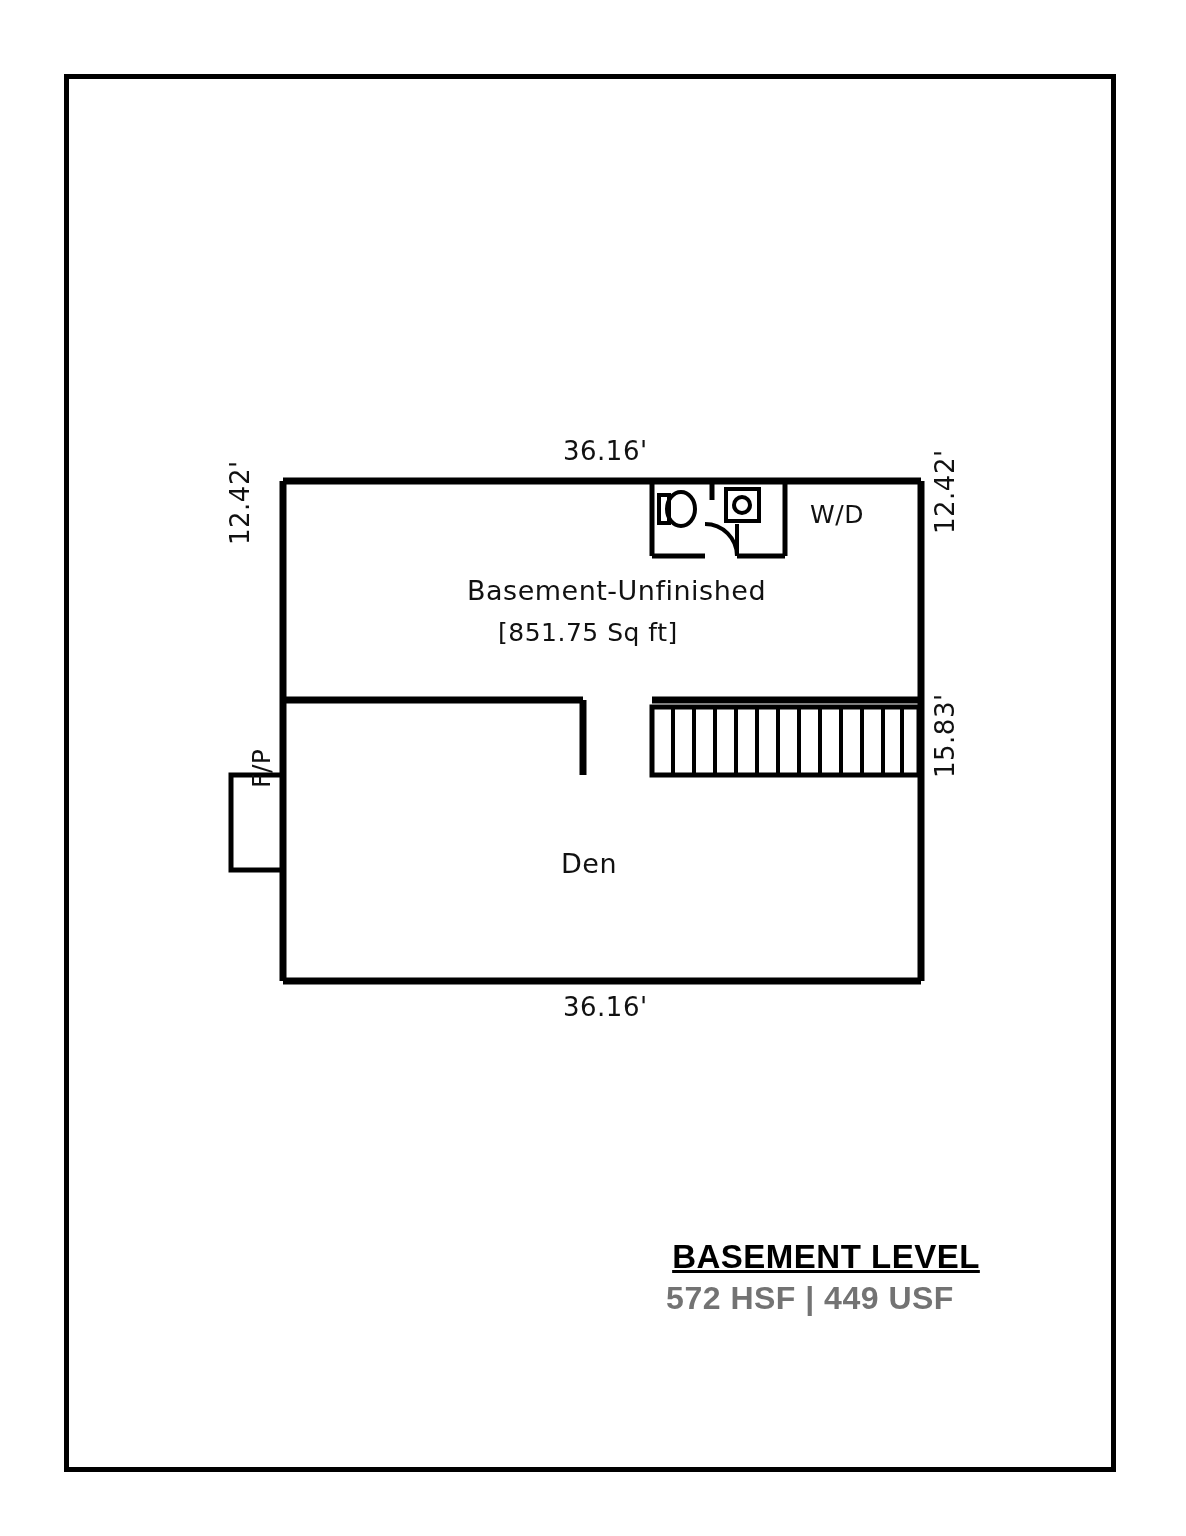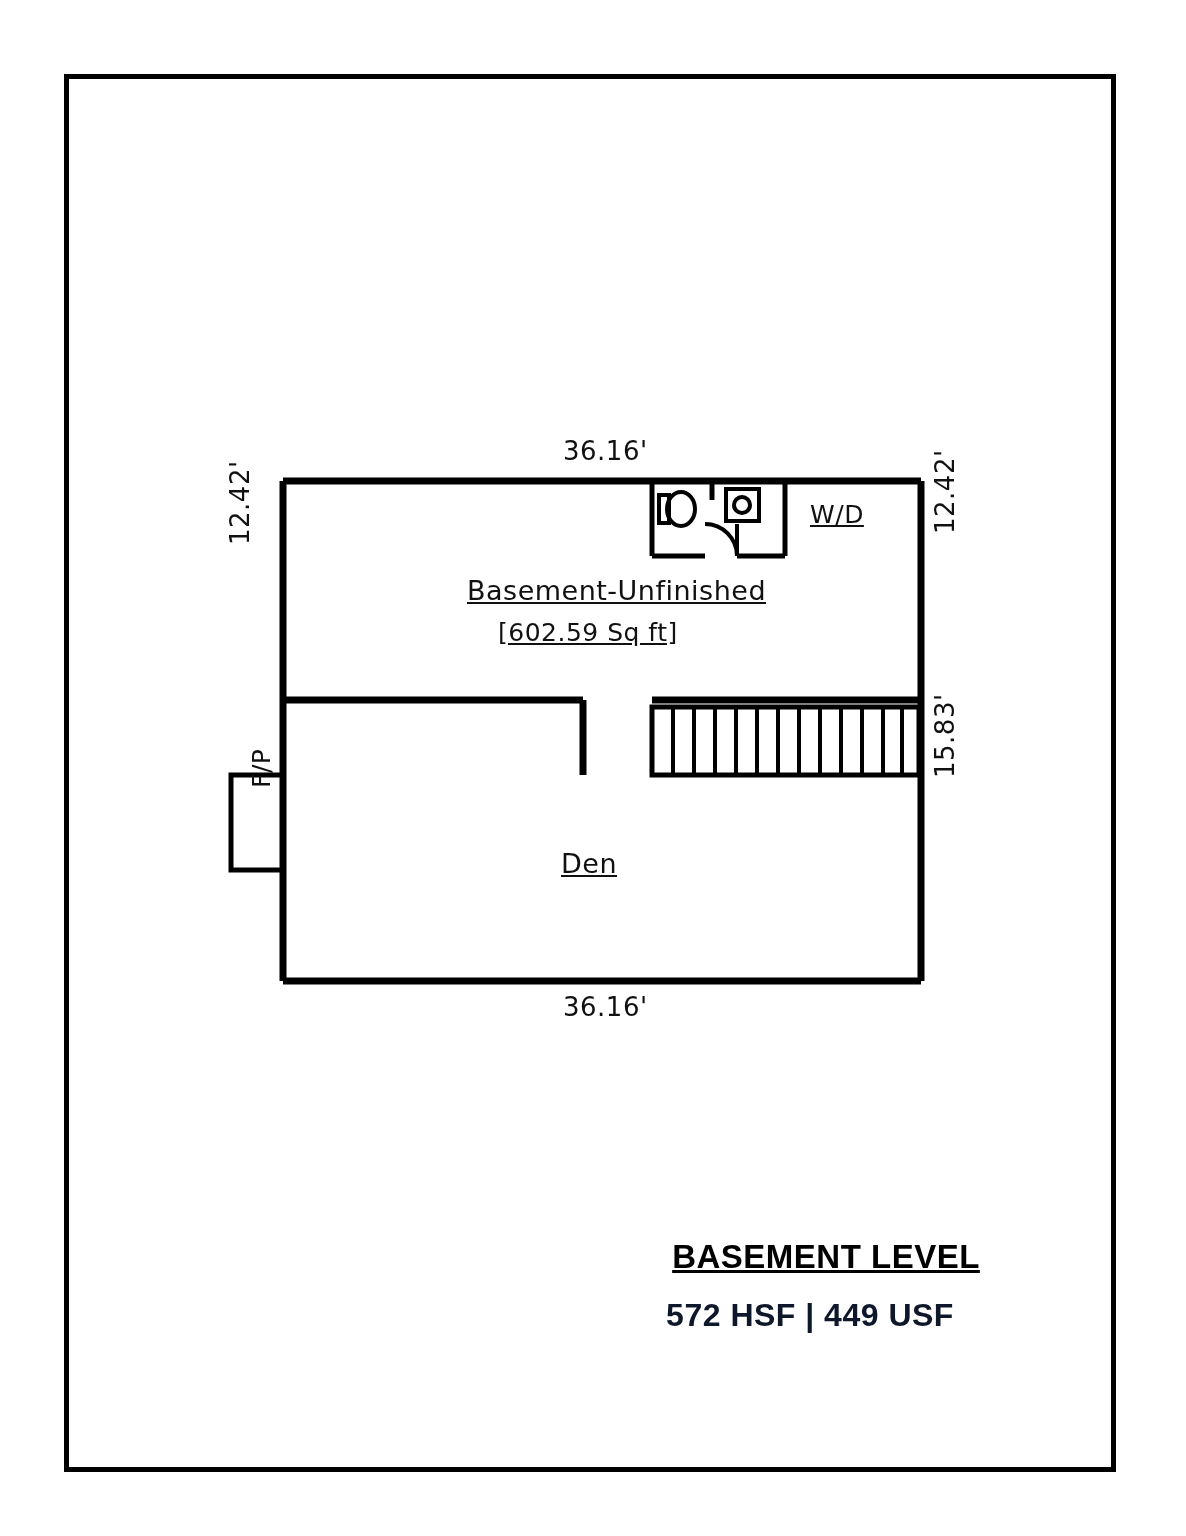--- a/index.html
+++ b/index.html
@@ -76,21 +76,20 @@
     transform: rotate(-90deg);
     transform-origin: left top;
   }
 
   
   .room-label {
     position: absolute;
     font-size: 27px;
     color: #111111;
     white-space: nowrap;
-    text-decoration: underline;
   }
   #label-basement {
     left: 467px;
     top: 575px;
   }
   #label-basement-area {
     left: 498px;
     top: 618px;
     font-size: 25px;
   }
@@ -129,22 +128,22 @@
     color: #000000;
     text-decoration: underline;
     letter-spacing: 0.5px;
     display: inline-block;
     margin-left: 32px;
   }
   #plan-subtitle {
     font-family: "Liberation Sans", sans-serif;
     font-weight: bold;
     font-size: 32px;
-    color: #0f172a;
-    margin-top: 21px;
+    color: #737373;
+    margin-top: 4px;
     letter-spacing: 0.5px;
   }
 </style>
 </head>
 <body>
 
 <div id="page-frame"></div>
 
 <svg id="floorplan" viewBox="0 0 1186 1536">
 
@@ -212,21 +211,21 @@
 
 </svg>
 
 <div class="dim handwritten" id="dim-top">36.16'</div>
 <div class="dim handwritten" id="dim-bottom">36.16'</div>
 <div class="dim handwritten" id="dim-left">12.42'</div>
 <div class="dim handwritten" id="dim-right-top">12.42'</div>
 <div class="dim handwritten" id="dim-right-bottom">15.83'</div>
 
 <div class="room-label handwritten" id="label-basement">Basement-Unfinished</div>
-<div class="room-label handwritten" id="label-basement-area">[602.59 Sq ft]</div>
+<div class="room-label handwritten" id="label-basement-area">[851.75 Sq ft]</div>
 <div class="room-label handwritten" id="label-den">Den</div>
 <div class="room-label handwritten" id="label-wd">W/D</div>
 <div class="handwritten" id="label-fp">F/P</div>
 
 <div id="title-block">
   <div id="plan-title">BASEMENT LEVEL</div>
   <div id="plan-subtitle">572 HSF  |  449 USF</div>
 </div>
 
 </body></html>

